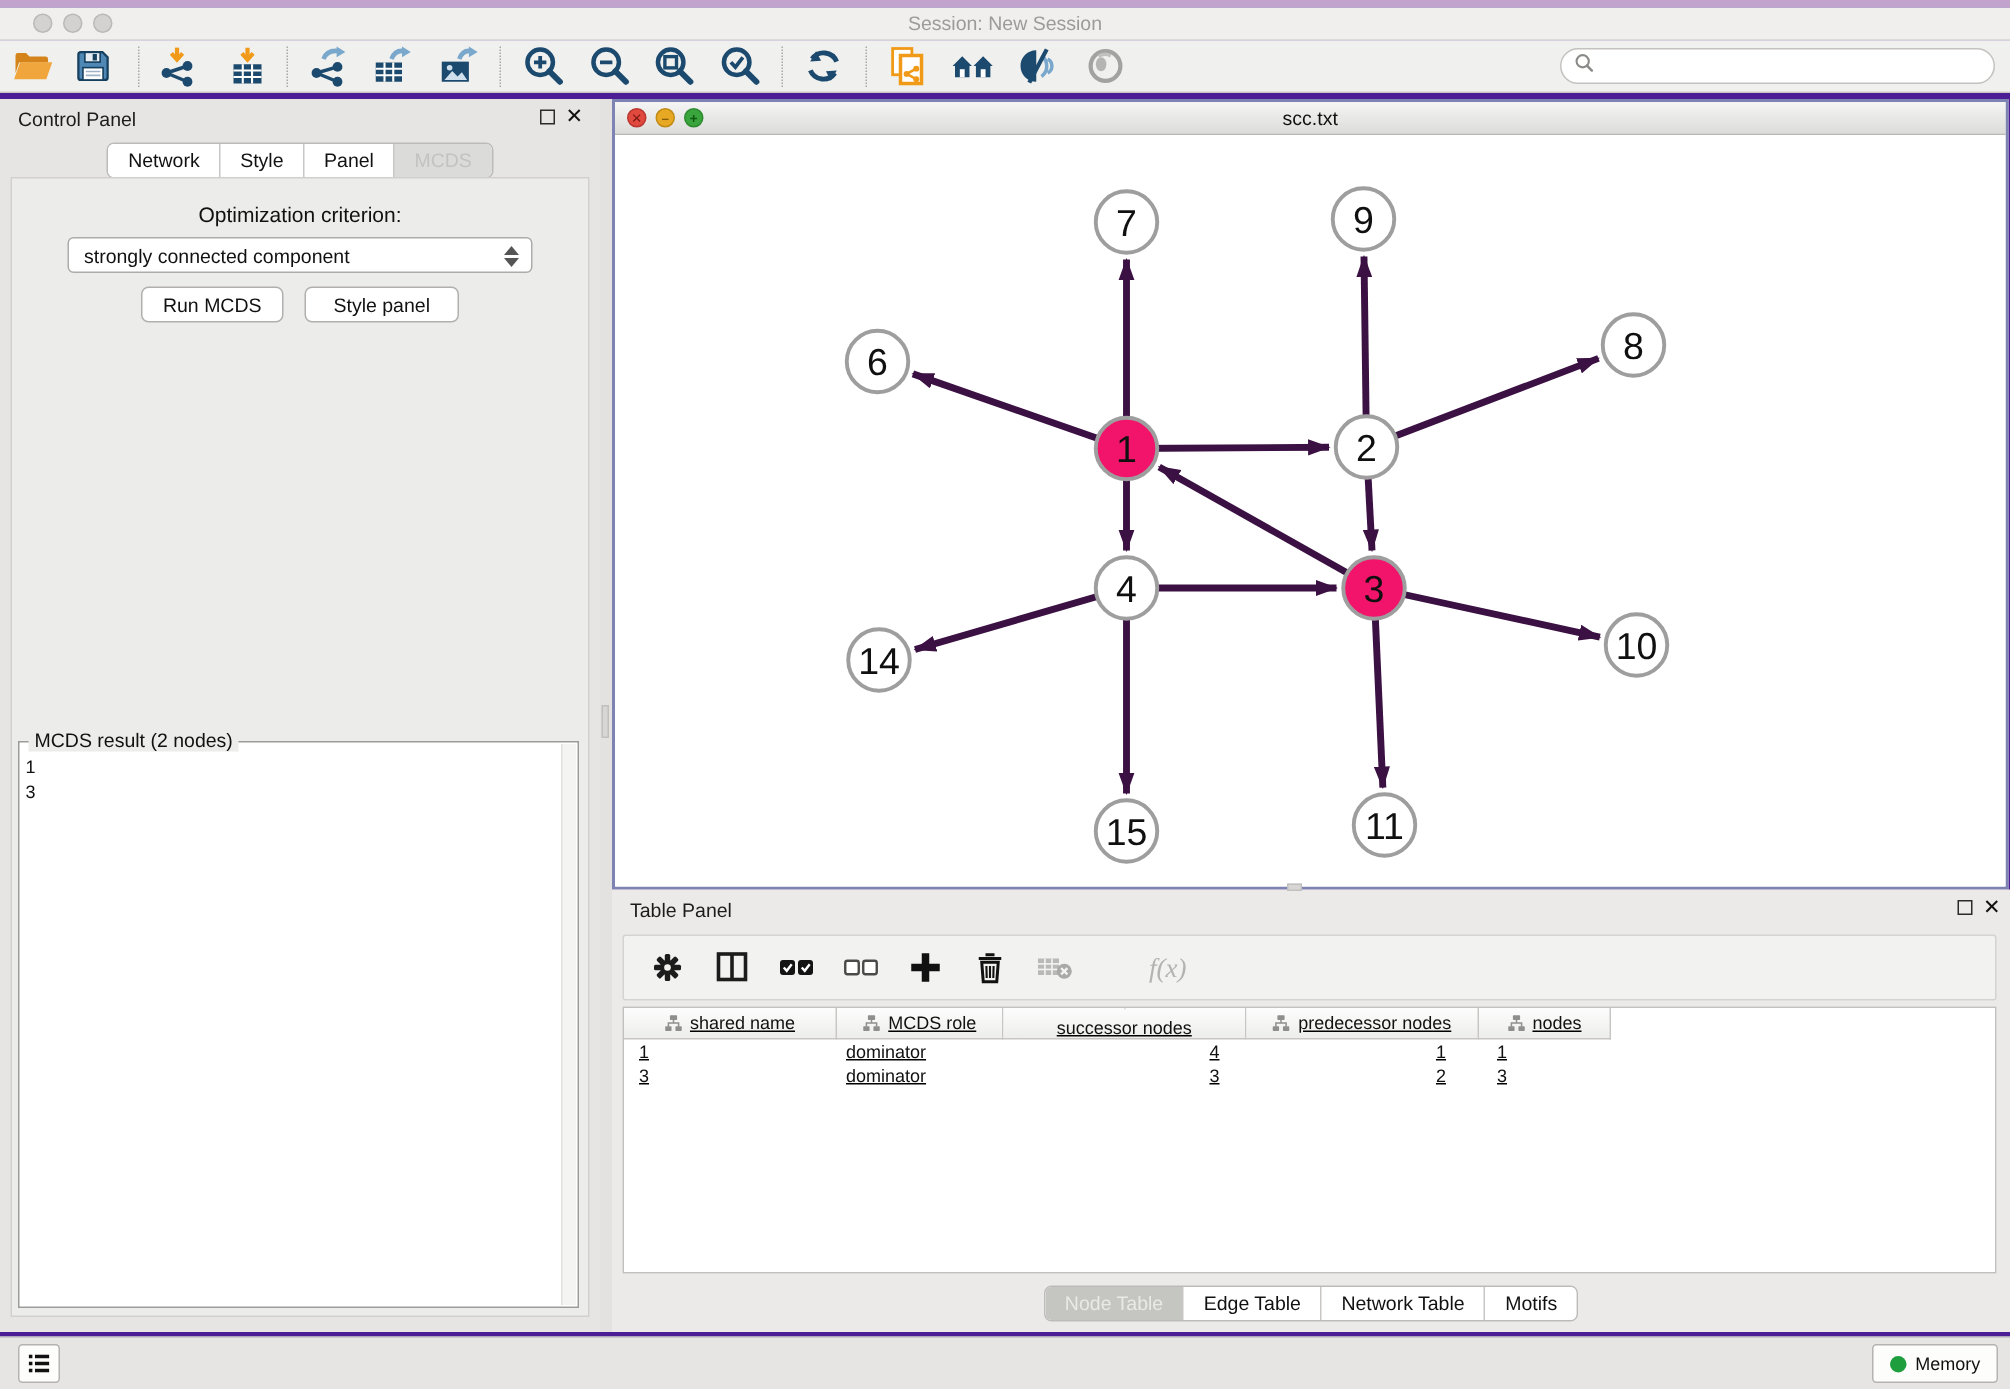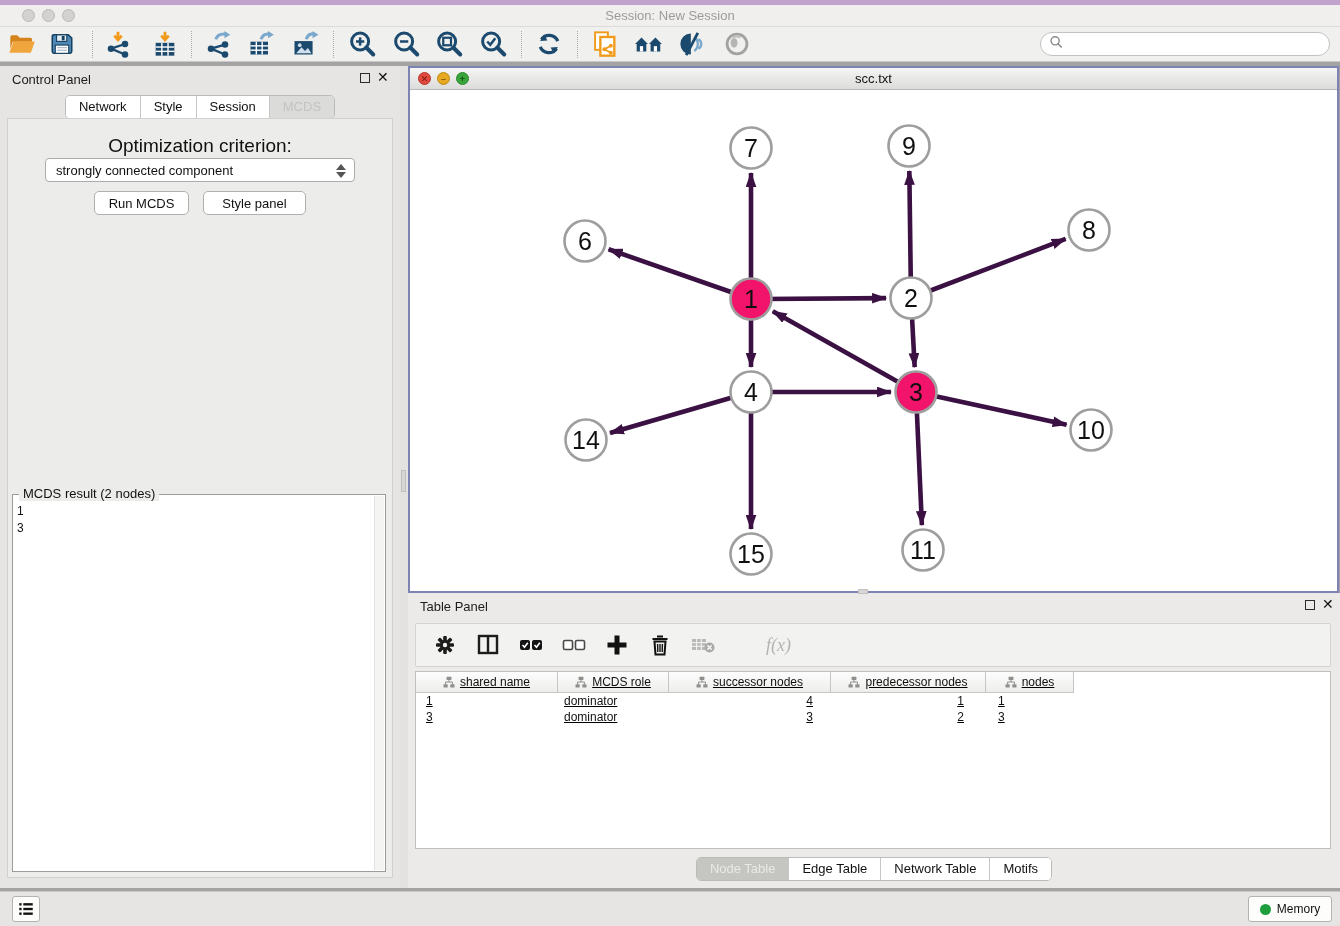--- a/index.html
+++ b/index.html
@@ -1,18 +1,18 @@
 <!DOCTYPE html>
 <html><head>
 <meta charset="utf-8">
 <style>
   * { margin:0; padding:0; box-sizing:border-box; }
   html,body { width:1340px; height:926px; }
   body { font-family:"Liberation Sans","DejaVu Sans",sans-serif; background:#e4e2e0; overflow:hidden; }
-  .app { position:relative; width:1340px; height:898px; background:#a3a3a3; }
+  .app { position:relative; width:1340px; height:898px; background:#4c1d95; }
 
   
   .accent-strip { position:absolute; left:0; top:0; width:100%; height:5px; background:#c2a3ce; }
   .titlebar { position:absolute; left:0; top:5px; width:100%; height:22px; background:#f0efed; border-bottom:1px solid #dddbd9; }
   .tl-dot { position:absolute; top:4px; width:13px; height:13px; border-radius:50%; background:#d3d2d0; border:1px solid #bab9b7; }
   .titlebar-title { position:absolute; left:0; right:0; top:3px; text-align:center; font-size:13px; color:#9b9b9b; }
 
   
   .toolbar { position:absolute; left:0; top:27px; width:100%; height:35px; background:#f0f0ee; border-bottom:1px solid #c9c8c6; }
   .tb-icon { position:absolute; top:2px; width:30px; height:30px; display:flex; align-items:center; justify-content:center; }
@@ -24,21 +24,21 @@
   .control-panel { position:absolute; left:0; top:66px; width:400px; height:822px; background:#e7e5e3; }
   .panel-header-title { position:absolute; left:12px; top:6px; font-size:13px; color:#1c1c1c; }
   .win-float { position:absolute; top:7px; width:10px; height:10px; border:1.5px solid #2a2a2a; background:transparent; }
   .win-close { position:absolute; top:4px; font-size:14px; font-weight:bold; color:#111; line-height:14px; }
   .seg-tabs { display:inline-flex; border:1px solid #bdbbb9; border-radius:5px; overflow:hidden; background:#fff; }
   .seg-tab { padding:3px 13px 4px 13px; font-size:13px; color:#111; background:#fff; border-left:1px solid #c9c7c5; white-space:nowrap; }
   .seg-tab:first-child { border-left:none; }
   .cp-tabs-row { position:absolute; left:0; top:29px; width:100%; text-align:center; }
   .cp-tabs-row .seg-tab.selected { background:#dbdbd9; color:#c3c3c1; }
   .cp-inner { position:absolute; left:7px; top:52px; width:386px; height:760px; background:#ececea; border:1px solid #d2d0ce; }
-  .opt-label { position:absolute; left:0; top:69px; width:100%; text-align:center; font-size:19px; color:#111; }
+  .opt-label { position:absolute; left:0; top:69px; width:100%; text-align:center; font-size:14px; color:#111; }
   .criterion-select { position:absolute; left:45px; top:92px; width:310px; height:24px; background:#fff; border:1px solid #aeacaa; border-radius:4px; font-size:13px; color:#111; display:flex; align-items:center; padding-left:10px; }
   .stepper { position:absolute; right:7px; top:4px; width:12px; height:16px; }
   .stepper .up { position:absolute; top:1px; left:1px; width:0; height:0; border-left:5px solid transparent; border-right:5px solid transparent; border-bottom:6px solid #555; }
   .stepper .down { position:absolute; bottom:1px; left:1px; width:0; height:0; border-left:5px solid transparent; border-right:5px solid transparent; border-top:6px solid #555; }
   .mac-btn { position:absolute; height:24px; background:#fff; border:1px solid #b2b0ae; border-radius:5px; font-size:13px; color:#111; display:flex; align-items:center; justify-content:center; }
   .result-box { position:absolute; left:12px; top:428px; width:374px; height:378px; border:1px solid #9c9c9a; background:#fff; }
   .result-legend { position:absolute; left:6px; top:-9px; background:#ececea; padding:0 4px; font-size:13px; color:#111; }
   .result-lines { position:absolute; left:4px; top:8px; right:14px; bottom:4px; font-size:12px; color:#111; line-height:17px; }
   .result-scroll { position:absolute; right:1px; top:1px; width:10px; bottom:1px; background:#f4f4f2; border-left:1px solid #e0e0de; }
 
@@ -262,21 +262,21 @@
   </div>
 
   <div class="control-panel">
     <div class="panel-header-title">Control Panel</div>
     <span class="win-float" style="left:360px"></span>
     <span class="win-close" style="left:377px">✕</span>
     <div class="cp-tabs-row">
       <span class="seg-tabs" id="control-tabs">
           <span class="seg-tab">Network</span>
           <span class="seg-tab">Style</span>
-          <span class="seg-tab">Session</span>
+          <span class="seg-tab">Panel</span>
           <span class="seg-tab selected">MCDS</span>
         </span>
     </div>
     <div class="cp-inner"></div>
     <div class="opt-label">Optimization criterion:</div>
     <div class="criterion-select">
       <span>strongly connected component</span>
       <span class="stepper">
           <span class="up"></span>
           <span class="down"></span>
@@ -459,21 +459,21 @@
           </div>
           <div class="th" style="width: 111px;">
             <svg width="12" height="12" viewBox="0 0 12 12">
               <rect x="3.6" y="0.8" width="4.8" height="3.2" rx="0.5" fill="#8f8f8d"></rect>
               <path d="M6 4 V6 M2.6 8.4 V6 H9.4 V8.4" stroke="#8f8f8d" fill="none" stroke-width="1"></path>
               <rect x="0.5" y="8.2" width="4.2" height="3.2" rx="0.5" fill="#8f8f8d"></rect>
               <rect x="7.3" y="8.2" width="4.2" height="3.2" rx="0.5" fill="#8f8f8d"></rect>
             </svg>
             <span>MCDS role</span>
           </div>
-          <div class="th" style="width: 162px;">
+          <div class="th" style="width: 162px; flex-direction: column;">
             <svg width="12" height="12" viewBox="0 0 12 12">
               <rect x="3.6" y="0.8" width="4.8" height="3.2" rx="0.5" fill="#8f8f8d"></rect>
               <path d="M6 4 V6 M2.6 8.4 V6 H9.4 V8.4" stroke="#8f8f8d" fill="none" stroke-width="1"></path>
               <rect x="0.5" y="8.2" width="4.2" height="3.2" rx="0.5" fill="#8f8f8d"></rect>
               <rect x="7.3" y="8.2" width="4.2" height="3.2" rx="0.5" fill="#8f8f8d"></rect>
             </svg>
             <span>successor nodes</span>
           </div>
           <div class="th" style="width: 155px;">
             <svg width="12" height="12" viewBox="0 0 12 12">

